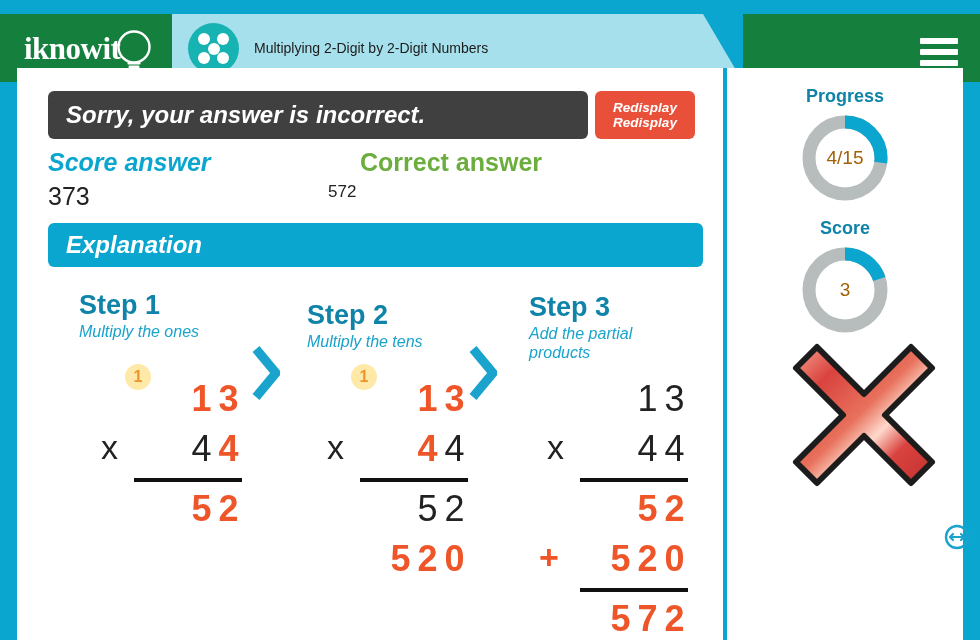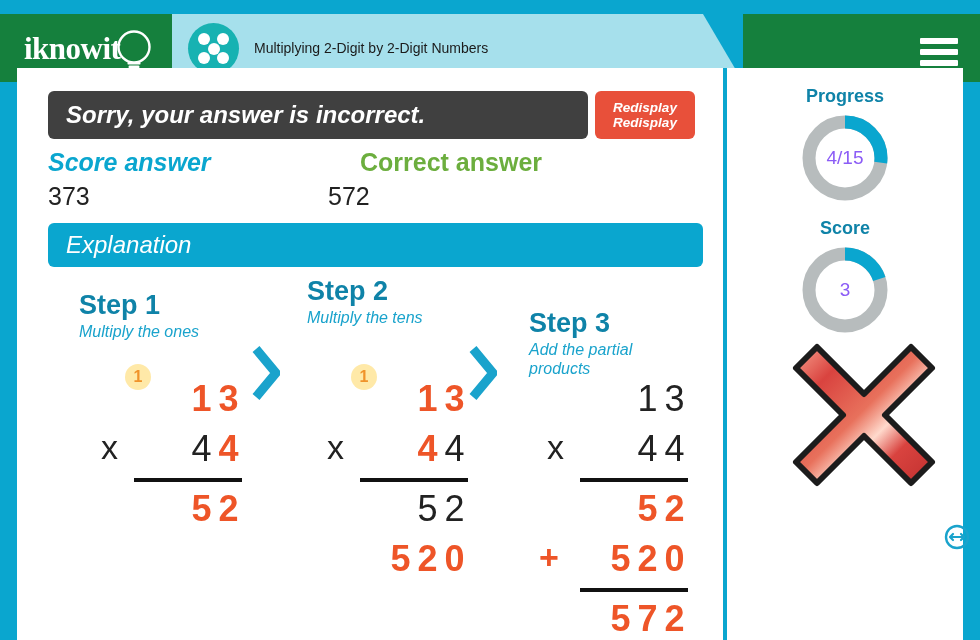--- a/index.html
+++ b/index.html
@@ -109,30 +109,30 @@
   #ans-correct-label {
     position: absolute; left: 311px; top: 80px;
     font-size: 25px; font-weight: bold; color: #6cae3e; margin-left: 32px;
   }
   #ans-your-value {
     position: absolute; left: 31px; top: 114px;
     font-size: 25px; color: #222222;
   }
   #ans-correct-value {
     position: absolute; left: 311px; top: 114px;
-    font-size: 25px; color: #222222;
+    font-size: 17px; color: #222222;
   }
 
   #explanation-bar {
     position: absolute; left: 31px; top: 155px;
     width: 655px; height: 44px;
     background: #0aa6cf; border-radius: 6px;
   }
   #explanation-title {
-    color: #ffffff; font-size: 24px; font-weight: normal; font-style: italic;
+    color: #ffffff; font-size: 24px; font-weight: bold; font-style: italic;
     line-height: 44px; padding-left: 18px;
   }
 
   .step-head { position: absolute; }
   .step-title {
     font-size: 27px; font-weight: bold; color: #0f83a8; line-height: 30px;
     white-space: nowrap;
   }
   .step-sub {
     font-size: 16px; font-style: italic; color: #1aa3cc; line-height: 19px;
@@ -155,21 +155,21 @@
 
   
   #sidebar { position: absolute; left: 710px; top: 0; width: 236px; height: 572px; }
   .gauge-label {
     text-align: center; font-size: 18px; font-weight: bold; color: #0f83a8;
   }
   .gauge { position: relative; width: 92px; height: 92px; margin: 5px auto 0; }
   .gauge-val {
     position: absolute; left: 0; top: 0; width: 92px; height: 92px;
     display: flex; align-items: center; justify-content: center;
-    font-size: 19px; color: #8b5cf6;
+    font-size: 19px; color: #a16207;
   }
   #xmark { position: absolute; left: 56px; top: 266px; width: 162px; height: 162px; }
   #next-btn {
     position: absolute; left: 217px; top: 456px;
     width: 26px; height: 26px; cursor: pointer;
   }
 </style>
 </head>
 <body>
 
@@ -228,25 +228,25 @@
 
       <div id="explanation-bar">
         <div id="explanation-title">Explanation</div>
       </div>
 
       <div id="steps-host">
           <div class="step-head" style="left: 62px; top: 222px; width: 175px;">
             <div class="step-title">Step 1</div>
             <div class="step-sub">Multiply the ones</div>
           </div>
-          <div class="step-head" style="left: 290px; top: 208px; width: 175px;">
+          <div class="step-head" style="left: 290px; top: 232px; width: 175px;">
             <div class="step-title">Step 2</div>
             <div class="step-sub">Multiply the tens</div>
           </div>
-          <div class="step-head" style="left: 512px; top: 240px; width: 160px;">
+          <div class="step-head" style="left: 512px; top: 224px; width: 160px;">
             <div class="step-title">Step 3</div>
             <div class="step-sub">Add the partial products</div>
           </div>
         </div>
 
       <svg class="chev" style="left:235px; top:277px;" viewBox="0 0 28 56">
         <path d="M4 4 L24 28 L4 52" fill="none" stroke="#1aa3cc" stroke-width="9" stroke-linecap="butt" stroke-linejoin="miter"></path>
       </svg>
       <svg class="chev" style="left:452px; top:277px;" viewBox="0 0 28 56">
         <path d="M4 4 L24 28 L4 52" fill="none" stroke="#1aa3cc" stroke-width="9" stroke-linecap="butt" stroke-linejoin="miter"></path>

